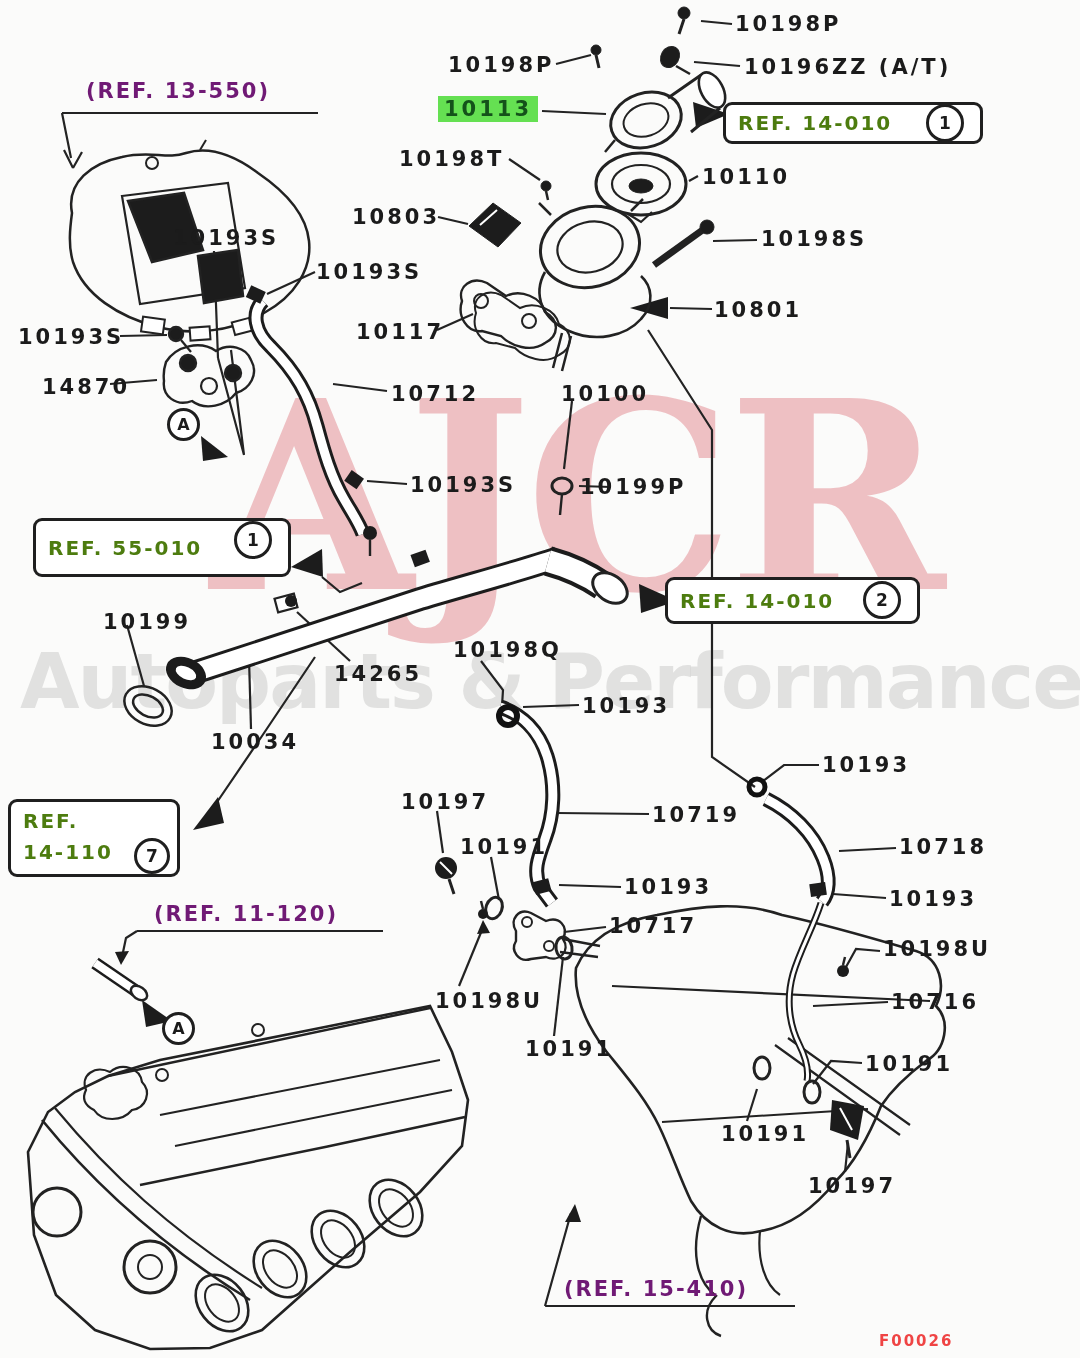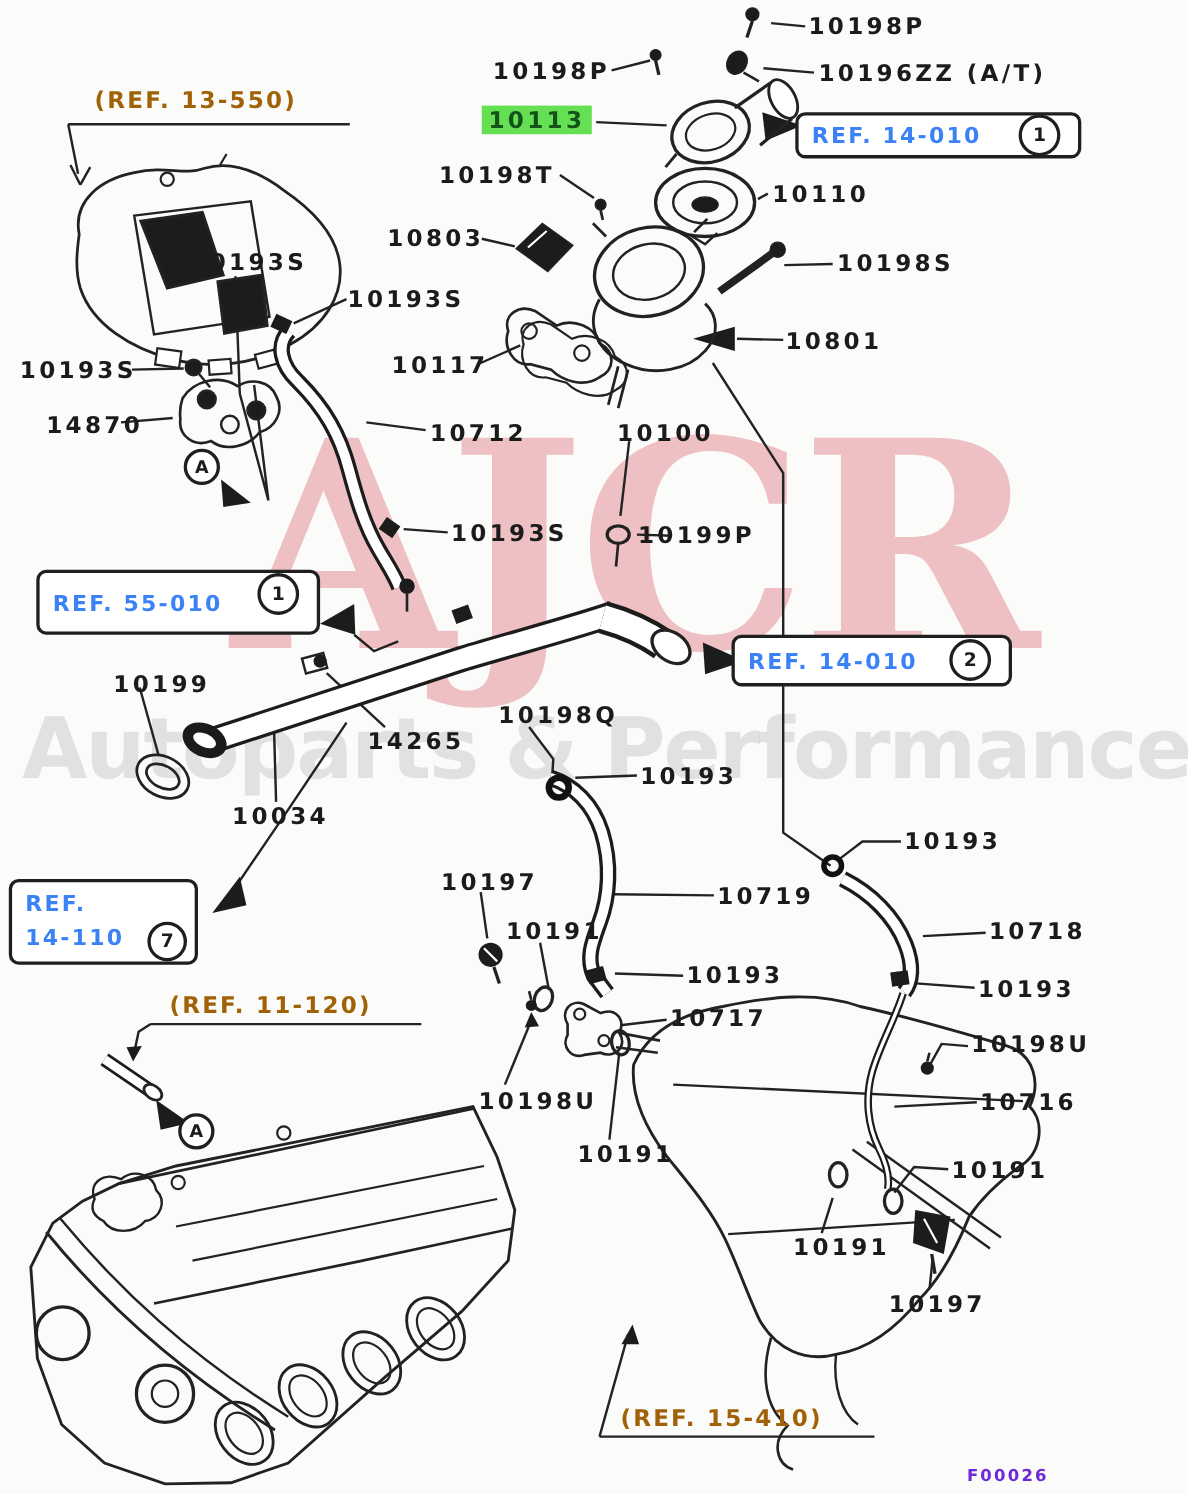--- a/index.html
+++ b/index.html
@@ -7,35 +7,35 @@
   #stage{position:relative;width:1080px;height:1358px;background:#fbfbfa;overflow:hidden;}
   .wm-brand{position:absolute;left:210px;top:366px;font:bold 262px "DejaVu Serif",serif;
     letter-spacing:-6px;line-height:1;color:rgba(214,74,86,0.33);z-index:1;white-space:nowrap;}
   .wm-tag{position:absolute;left:20px;top:640px;font:bold 77px "DejaVu Sans",sans-serif;
     letter-spacing:-2px;line-height:1.1;color:rgba(40,40,40,0.12);z-index:1;white-space:nowrap;}
   #art{position:absolute;left:0;top:0;z-index:2;}
   .plabel{position:absolute;z-index:3;font:bold 21px "DejaVu Sans",sans-serif;
     letter-spacing:3px;color:#1b1b1b;white-space:nowrap;}
   .hl{padding:1px 6px;color:#14521a;z-index:3;text-align:right;}
   .refnote{position:absolute;z-index:3;font:bold 21px "DejaVu Sans",sans-serif;
-    letter-spacing:2px;color:#a16207;white-space:nowrap;}
+    letter-spacing:2px;color:#701a75;white-space:nowrap;}
   .refbox{position:absolute;z-index:3;border:3px solid #1f1f1f;border-radius:9px;background:#fff;
-    font:bold 20px "DejaVu Sans",sans-serif;letter-spacing:2px;color:#3b82f6;
+    font:bold 20px "DejaVu Sans",sans-serif;letter-spacing:2px;color:#4d7c0f;
     box-sizing:border-box;padding-left:12px;display:flex;align-items:center;}
   .refbox.two{display:block;padding-top:4px;line-height:1.55;}
   .refnum{position:absolute;z-index:4;border:3px solid #1f1f1f;border-radius:50%;background:#fff;
     width:38px;height:38px;box-sizing:border-box;display:flex;align-items:center;justify-content:center;
     font:bold 17px "DejaVu Sans",sans-serif;letter-spacing:0;color:#1b1b1b;}
   .refnum.small{width:36px;height:36px;}
   .amark{position:absolute;z-index:3;width:33px;height:33px;box-sizing:border-box;
     border:3px solid #1f1f1f;border-radius:50%;background:#fff;
     display:flex;align-items:center;justify-content:center;
     font:bold 16px "DejaVu Sans",sans-serif;color:#1b1b1b;}
   .figcode{position:absolute;z-index:3;font:bold 15px "DejaVu Sans",sans-serif;
-    letter-spacing:2px;color:#6d28d9;}
+    letter-spacing:2px;color:#ef4444;}
 </style>
 </head>
 <body>
 
 <div id="stage">
 
   <div class="wm-brand">AJCR</div>
   <div class="wm-tag">Autoparts &amp; Performance</div>
 
   <svg id="art" width="1080" height="1358" viewBox="0 0 1080 1358">

